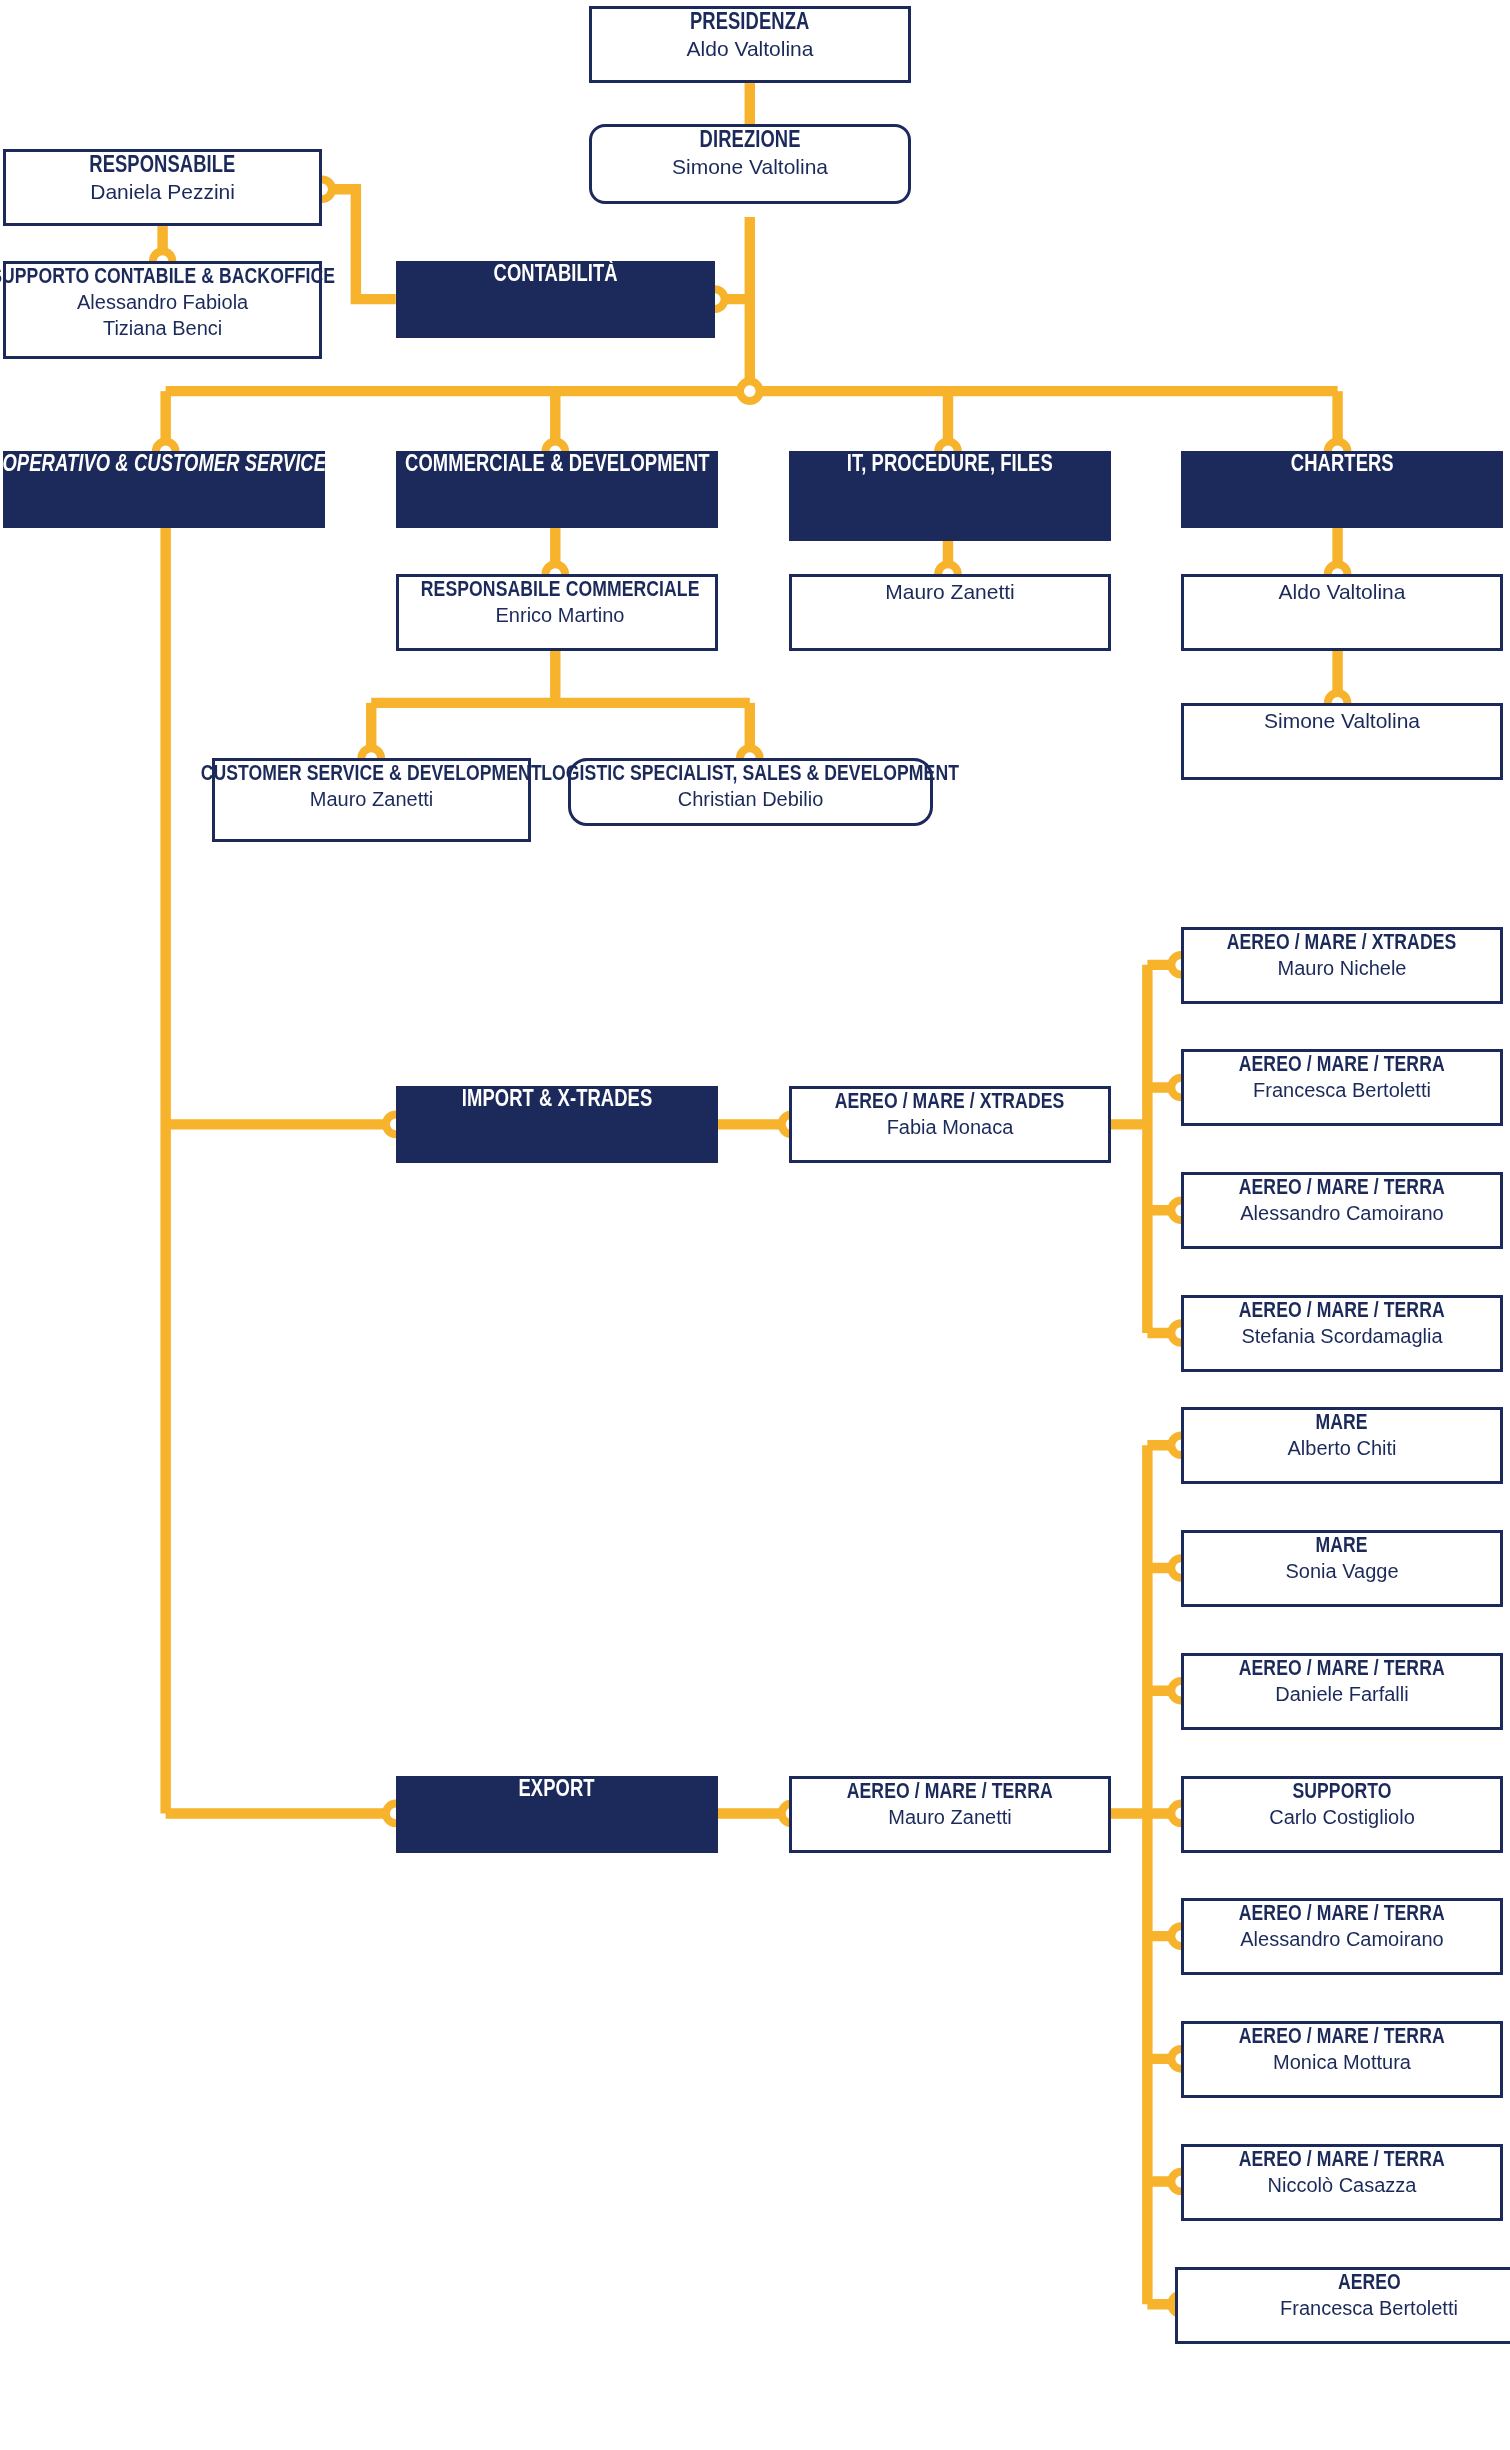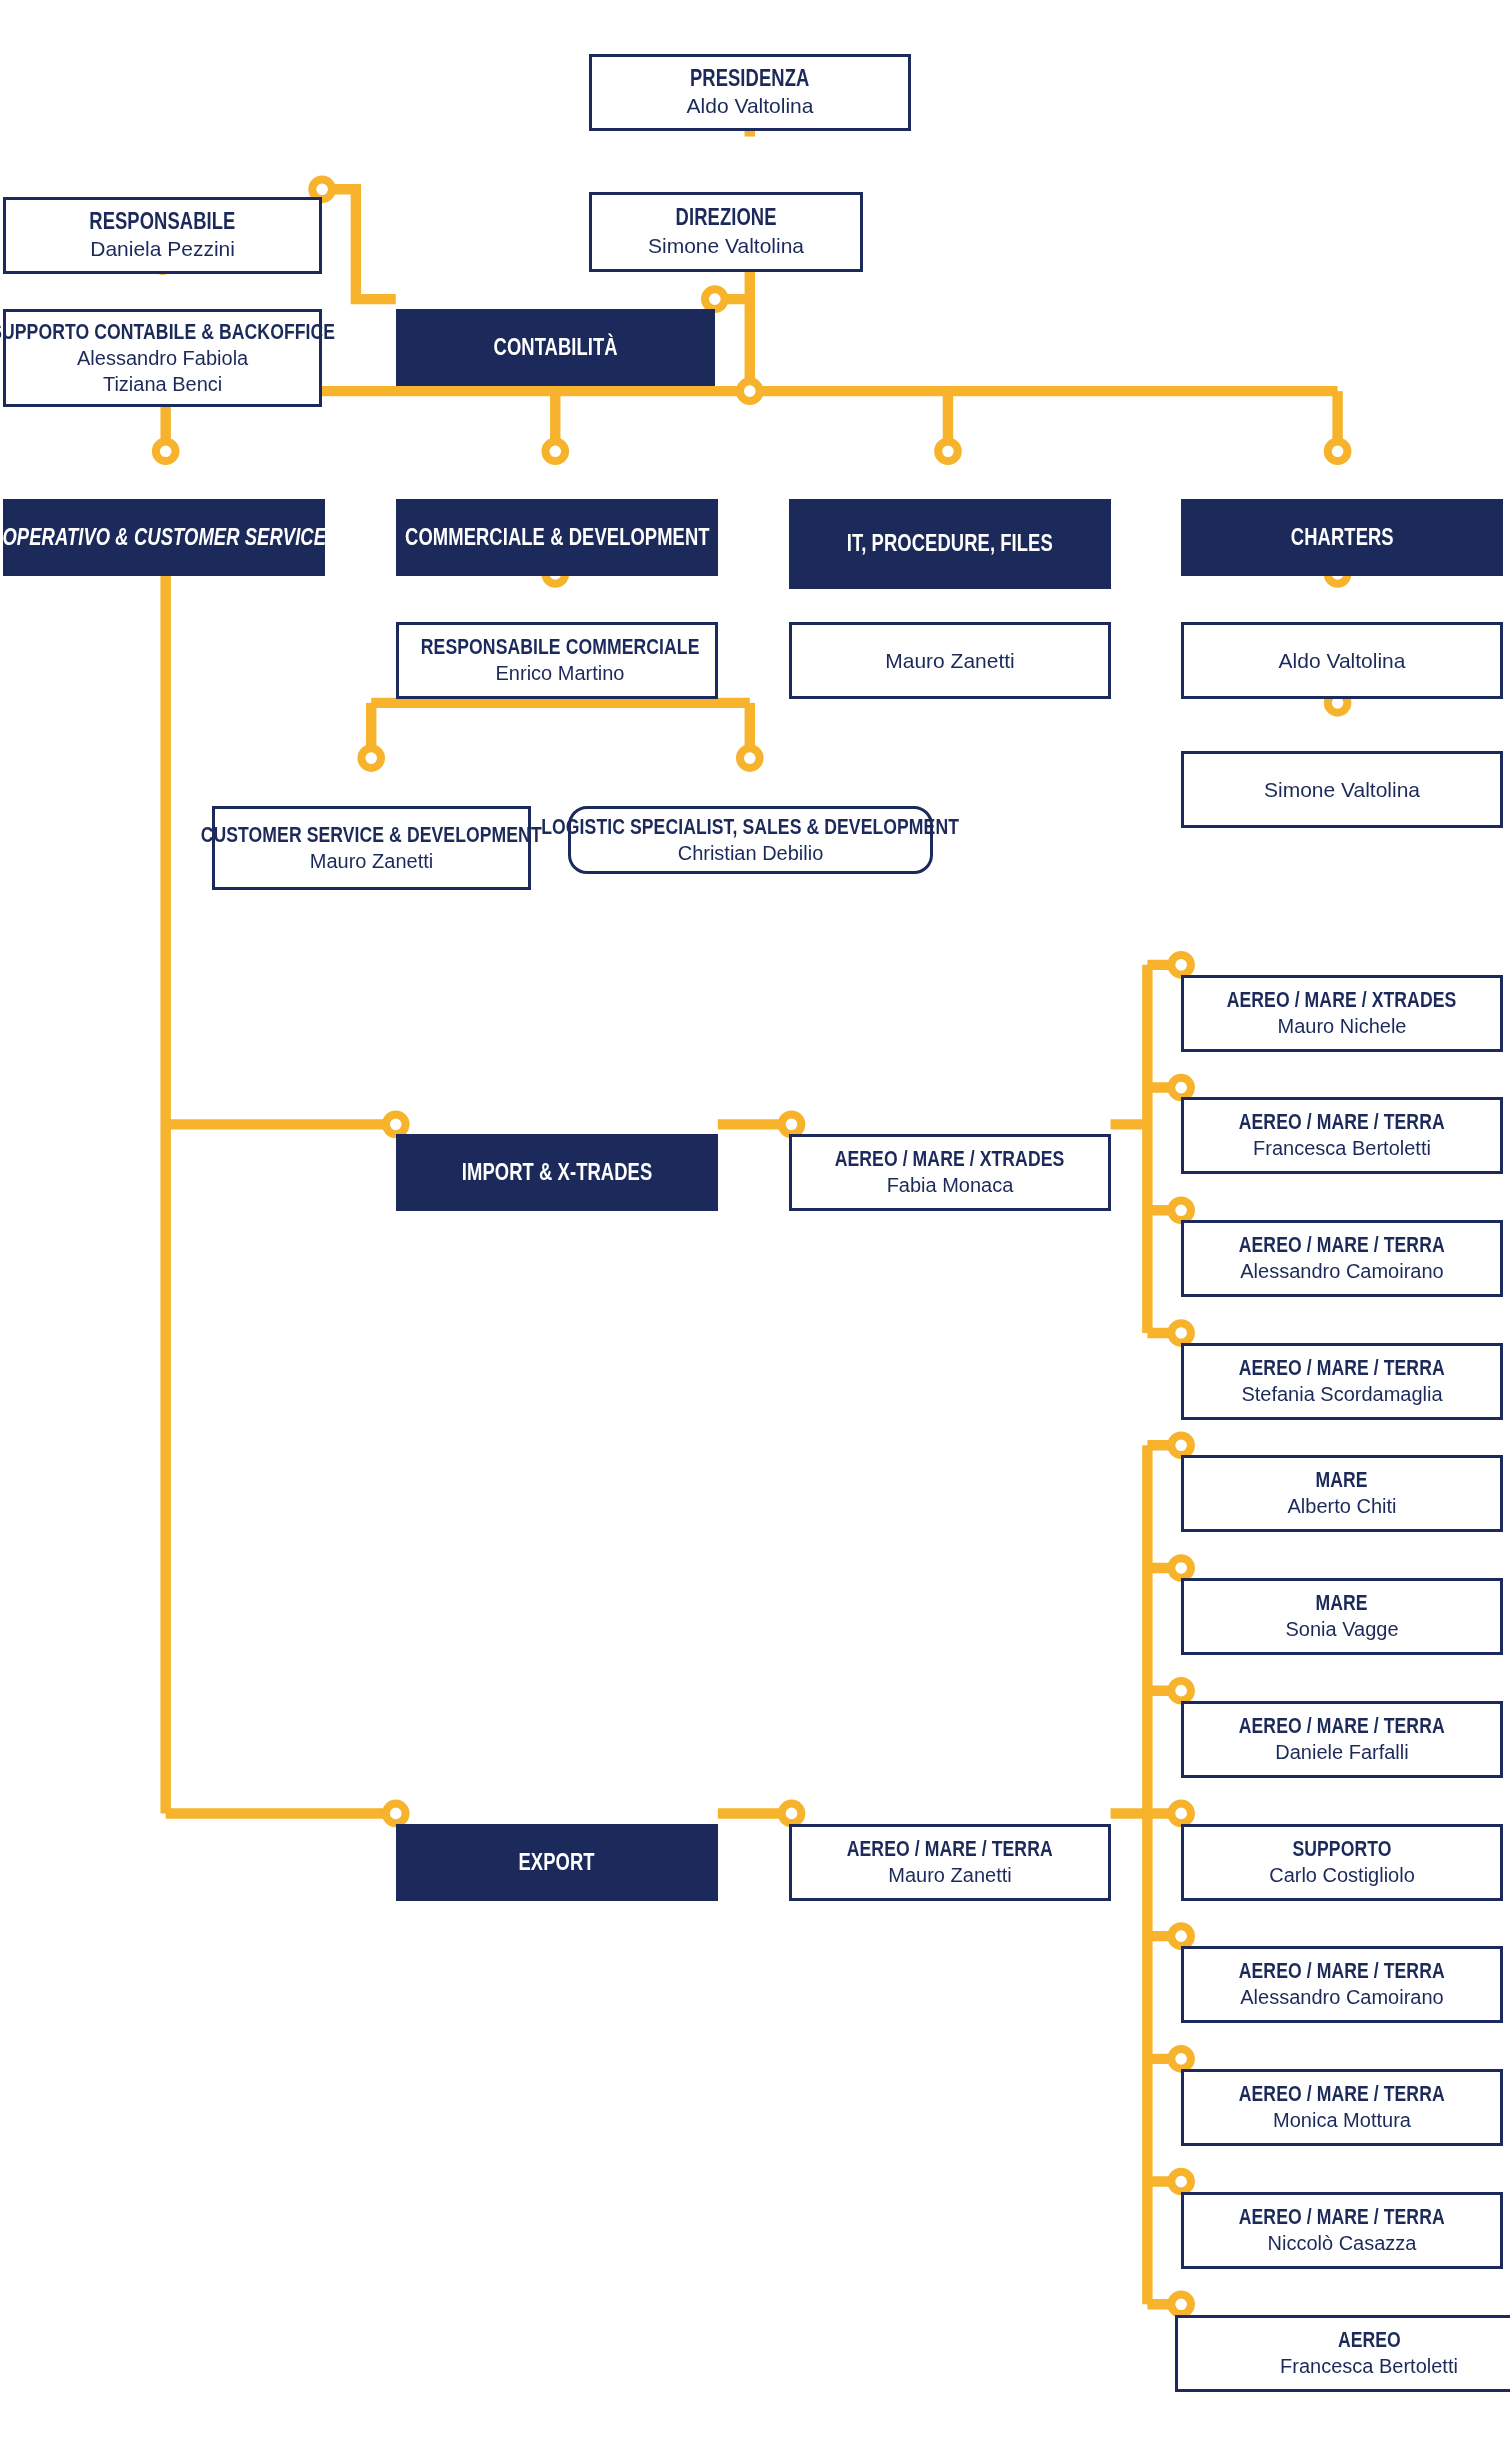--- a/index.html
+++ b/index.html
@@ -1,20 +1,20 @@
 <!DOCTYPE html>
 <html style="font-size:9.8px"><head>
 <meta charset="utf-8">
 <style>
   html,body{margin:0;padding:0;background:#ffffff;}
   body{font-family:"Liberation Sans", sans-serif;}
   #stage{position:relative;width:1510px;height:2450px;background:#fff;overflow:hidden;}
   #wires{position:absolute;left:0;top:0;width:1510px;height:2450px;}
   .node{position:absolute;box-sizing:border-box;display:flex;flex-direction:column;
-        align-items:center;justify-content:center;text-align:center;margin-top:48px;}
+        align-items:center;justify-content:flex-start;text-align:center;}
   .node.light{background:#ffffff;border:3.1px solid #1c2a5b;}
   .node.dark{background:#1c2a5b;border:none;}
   .ttl{font-weight:700;letter-spacing:0.1px;line-height:1.12;
        font-family:"Liberation Sans Narrow","Liberation Sans",sans-serif;
        transform:scaleX(.80);transform-origin:center;white-space:nowrap;}
   .node.light .ttl{color:#1c2a5b;}
   .node.dark  .ttl{color:#ffffff;}
   .nm{color:#1c2a5b;line-height:1.18;margin-top:2.5px;font-weight:400;}
   .f38{font-size:23px;} .f36{font-size:22px;}
   .n34{font-size:21px;} .n33{font-size:20px;}
@@ -118,21 +118,21 @@
       <circle cx="1925" cy="3555" r="16"></circle>
       <circle cx="1925" cy="3755" r="16"></circle>
     </g>
   </svg>
 
   <div class="node light" style="left:589px;top:6.1px;width:322px;height:77px;">
     <div class="ttl f38">PRESIDENZA</div>
     <div class="nm n34">Aldo Valtolina</div>
   </div>
 
-  <div class="node light" style="left:589px;top:144px;width:274px;height:80px;">
+  <div class="node light" style="left:589px;top:124px;width:322px;height:80px;border-radius:16px;">
     <div class="ttl f38">DIREZIONE</div>
     <div class="nm n34">Simone Valtolina</div>
   </div>
 
   <div class="node light" style="left:3.1px;top:149px;width:319px;height:77px;">
     <div class="ttl f38">RESPONSABILE</div>
     <div class="nm n34">Daniela Pezzini</div>
   </div>
 
   <div class="node light" style="left:3.1px;top:261px;width:319px;height:98px;">

